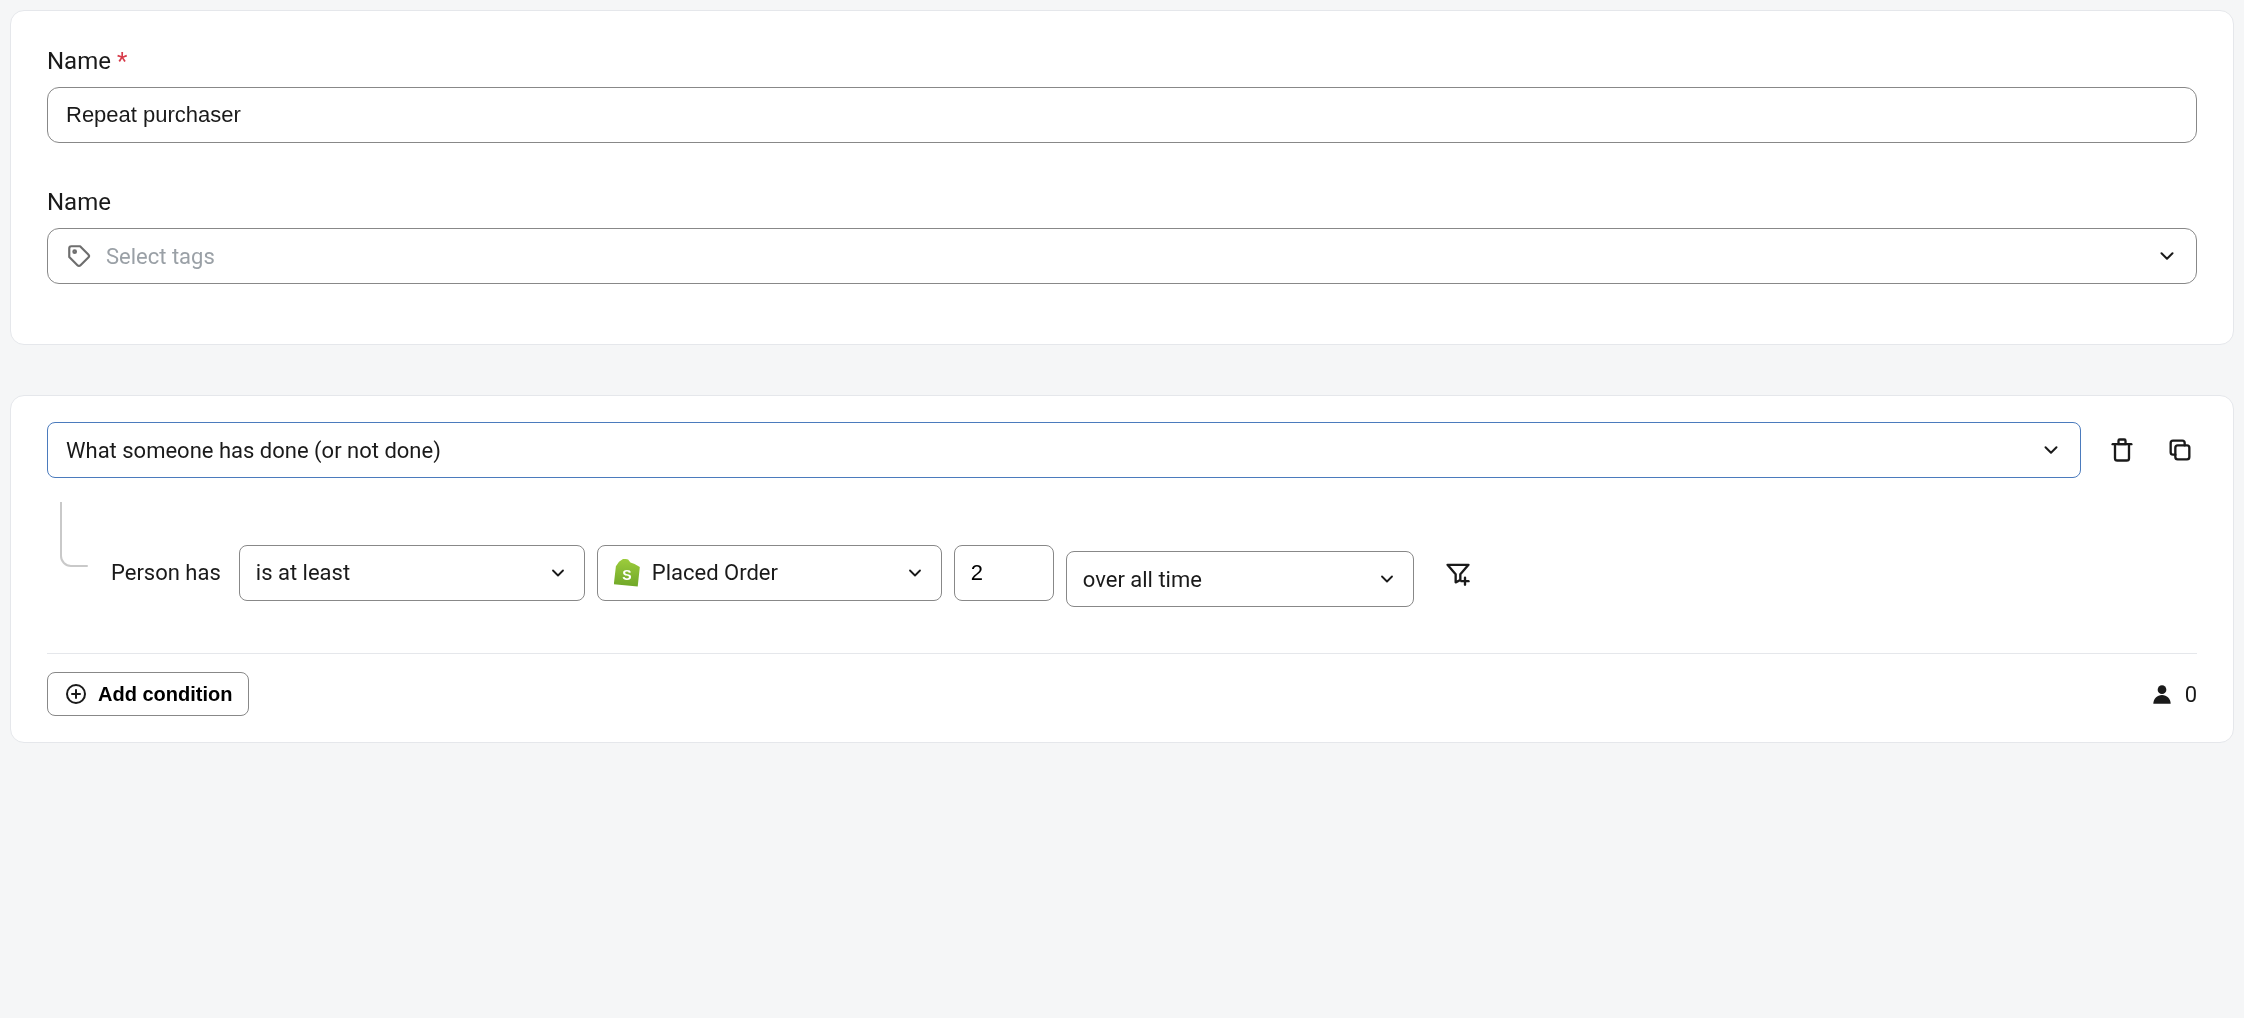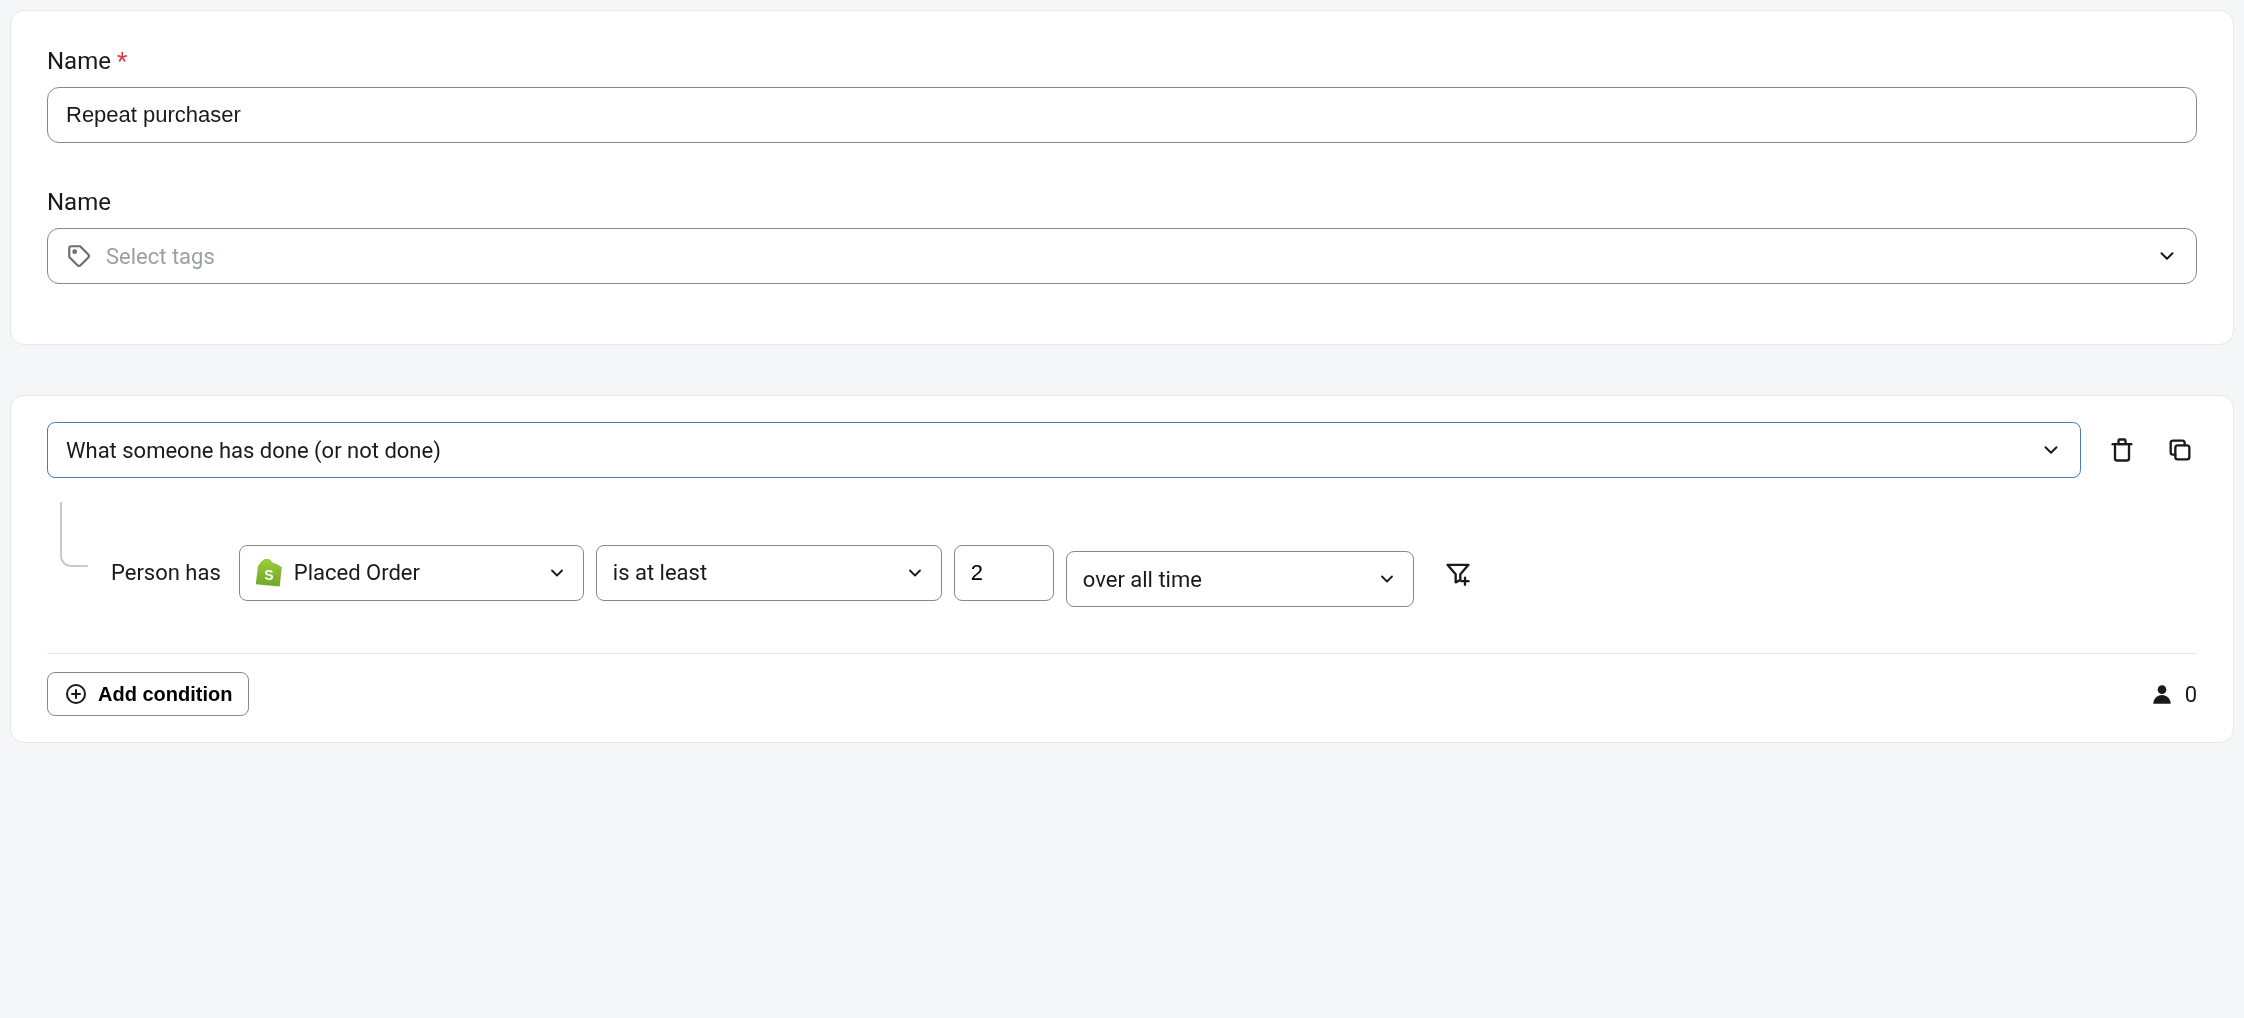--- a/index.html
+++ b/index.html
@@ -299,34 +299,34 @@
     <div class="cond-inner">
       <div class="connector">
         <svg width="36" height="80" viewBox="0 0 36 80" fill="none">
           <path d="M6 0 v54 a10 10 0 0 0 10 10 h16" stroke="#c9c9c9" stroke-width="2" fill="none" stroke-linecap="round"></path>
         </svg>
       </div>
 
       <div class="cond-fields">
         <span class="static-label">Person has</span>
 
+        <div class="select-box select-operator">
+          <span>is at least</span>
+          <span class="icon">
+            <svg width="20" height="20" viewBox="0 0 24 24" fill="none" stroke="#1a1a1a" stroke-width="2.2" stroke-linecap="round" stroke-linejoin="round">
+              <path d="m6 9 6 6 6-6"></path>
+            </svg>
+          </span>
+        </div>
+
         <div class="select-box select-event">
           <span style="display:flex;align-items:center;gap:12px;">
             <span class="shopify-icon"></span>
             <span>Placed Order</span>
           </span>
-          <span class="icon">
-            <svg width="20" height="20" viewBox="0 0 24 24" fill="none" stroke="#1a1a1a" stroke-width="2.2" stroke-linecap="round" stroke-linejoin="round">
-              <path d="m6 9 6 6 6-6"></path>
-            </svg>
-          </span>
-        </div>
-
-        <div class="select-box select-operator">
-          <span>is at least</span>
           <span class="icon">
             <svg width="20" height="20" viewBox="0 0 24 24" fill="none" stroke="#1a1a1a" stroke-width="2.2" stroke-linecap="round" stroke-linejoin="round">
               <path d="m6 9 6 6 6-6"></path>
             </svg>
           </span>
         </div>
 
         <input class="num-input" type="text" value="2" style="">
 
         <div class="select-box select-timeframe">

